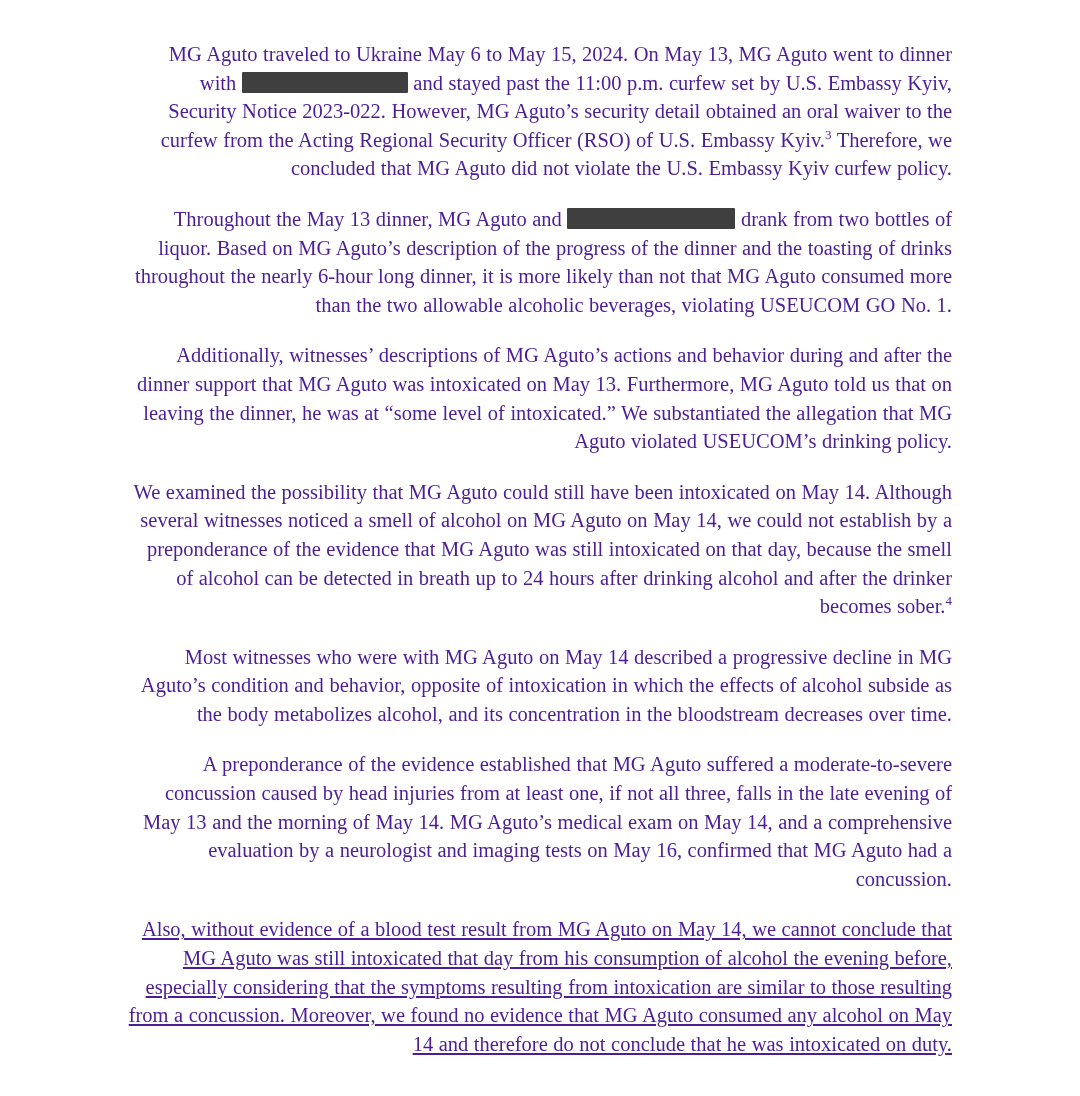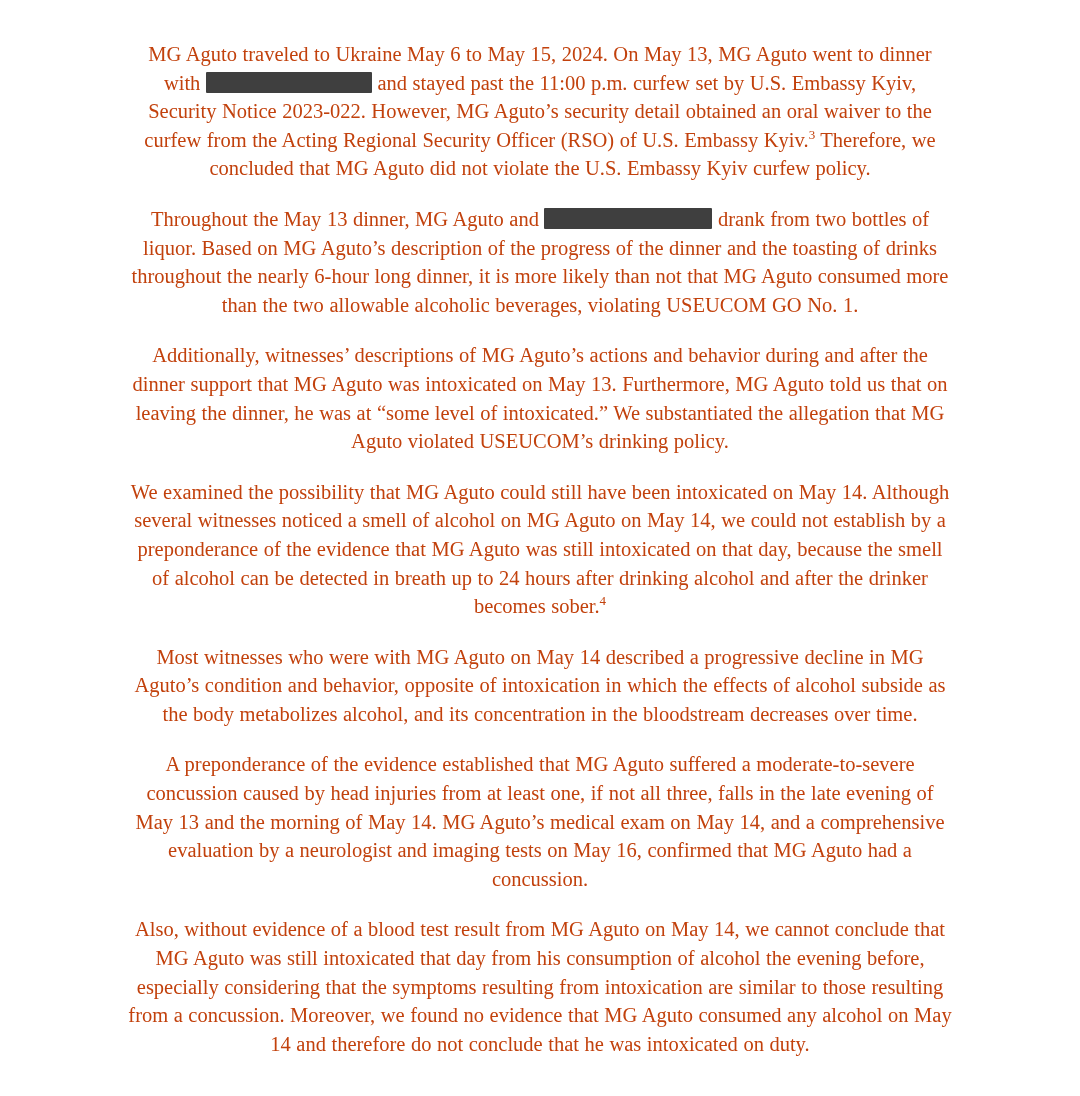--- a/index.html
+++ b/index.html
@@ -20,27 +20,28 @@
     padding: 40px 128px 24px 128px;
     background: #ffffff;
   }
   .doc-body {
     width: 824px;
   }
   p.para {
     margin: 0 0 22px 0;
     font-size: 20.5px;
     line-height: 28.6px;
-    text-align: center;
+    text-align: right;
     letter-spacing: 0.0px;
     word-spacing: 0.4px;
-    color: #c2410c;
+    color: #4c1d95;
   }
   p.para:last-child {
     margin-bottom: 0;
+    text-decoration: underline;
   }
   .redaction {
     display: inline-block;
     background: #3f3f3f;
     vertical-align: -3px;
     border-radius: 1px;
   }
   .redaction.r1 {
     width: 166px;
     height: 21px;

